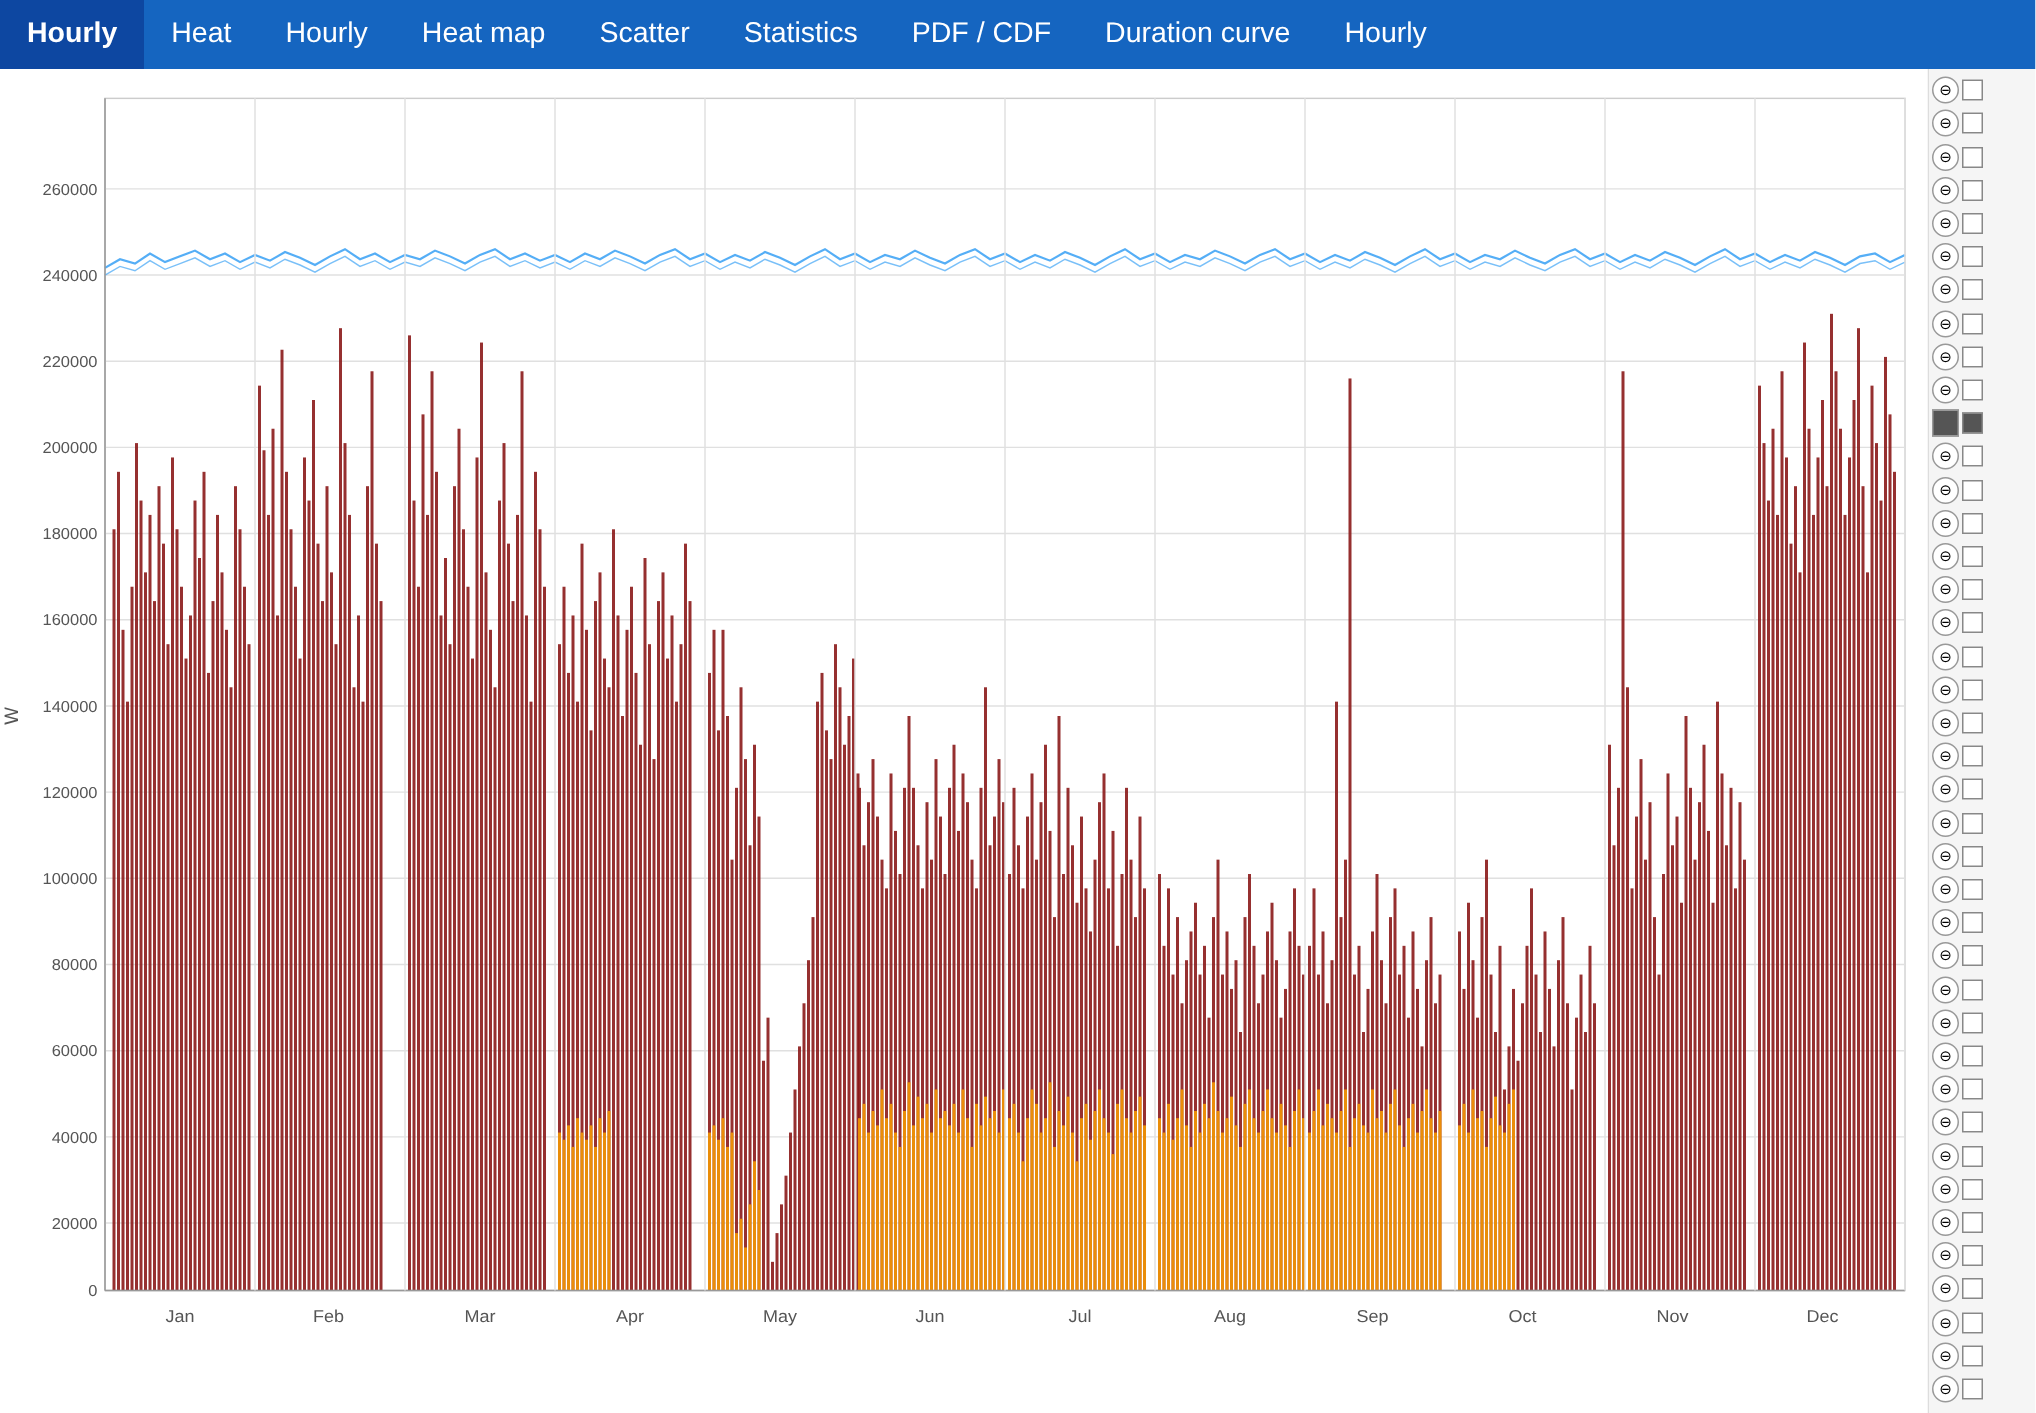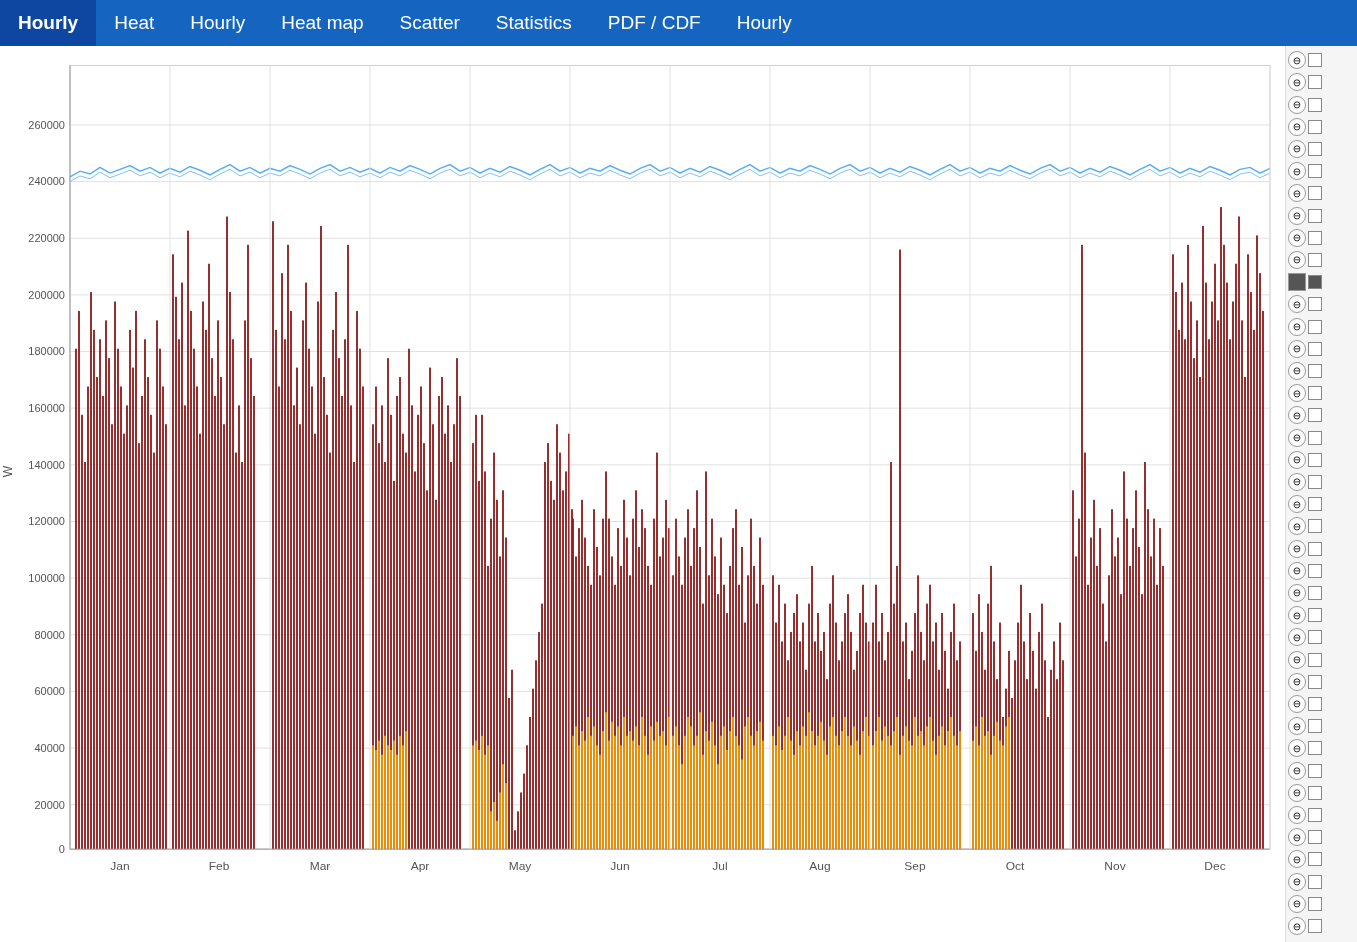--- a/index.html
+++ b/index.html
@@ -32,21 +32,21 @@
       display: flex;
       width: 1357px;
       height: 896px;
     }
 
     
     .chart-area {
       flex: 1;
       background: #fff;
       position: relative;
-      padding: 10px 0 40px 0;
+      padding: 10px 0 28px 0;
     }
 
     
     .right-panel {
       width: 72px;
       background: #f5f5f5;
       border-left: 1px solid #ddd;
       display: flex;
       flex-direction: column;
       padding: 4px 2px;
@@ -95,20 +95,21 @@
 <body>
 
 <div class="nav-bar">
   <div class="nav-item active">Hourly</div>
   <div class="nav-item">Heat</div>
   <div class="nav-item">Hourly</div>
   <div class="nav-item">Heat map</div>
   <div class="nav-item">Scatter</div>
   <div class="nav-item">Statistics</div>
   <div class="nav-item">PDF / CDF</div>
+  <div class="nav-item">Duration curve</div>
   <div class="nav-item">Hourly</div>
 </div>
 
 <div class="main-container">
 
   <div class="chart-area">
     <svg class="chart-svg" viewBox="0 0 1285 896" preserveAspectRatio="none">
 
       <rect x="70" y="10" width="1200" height="830" fill="white" stroke="#ccc" stroke-width="1"></rect>
 

